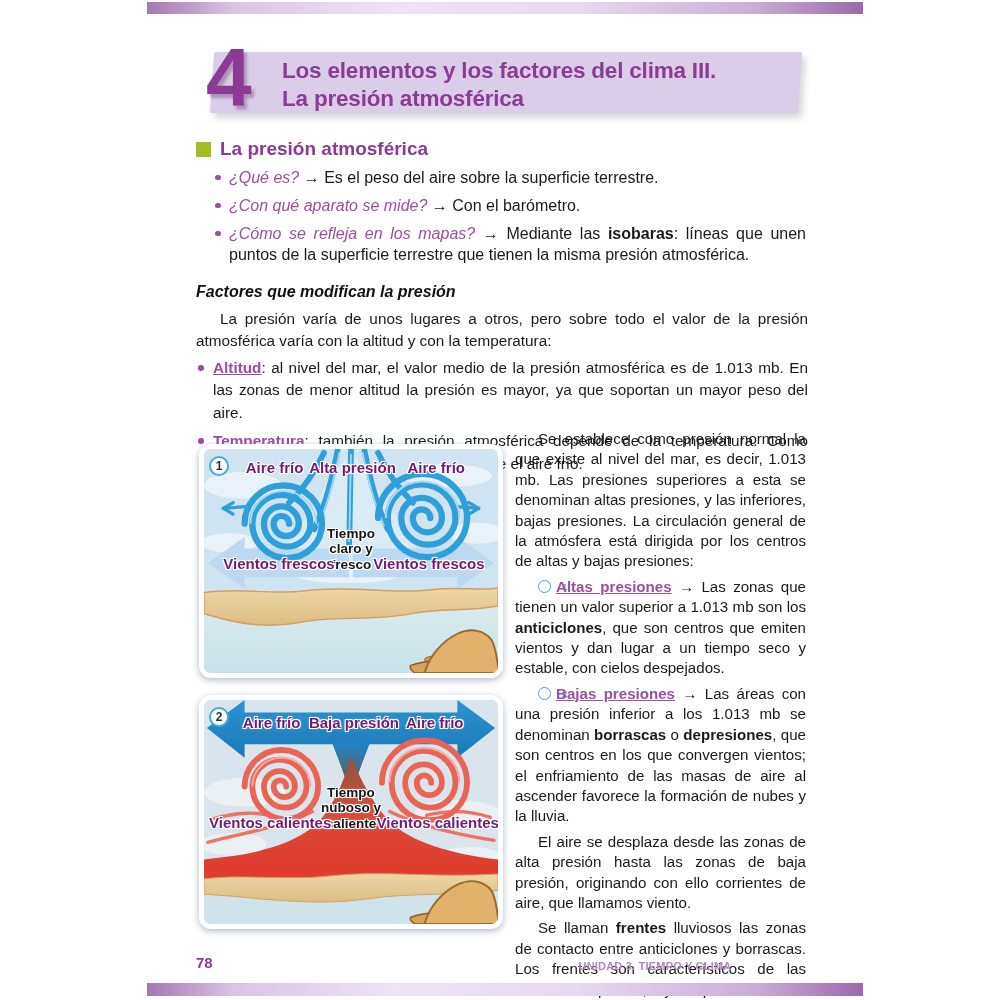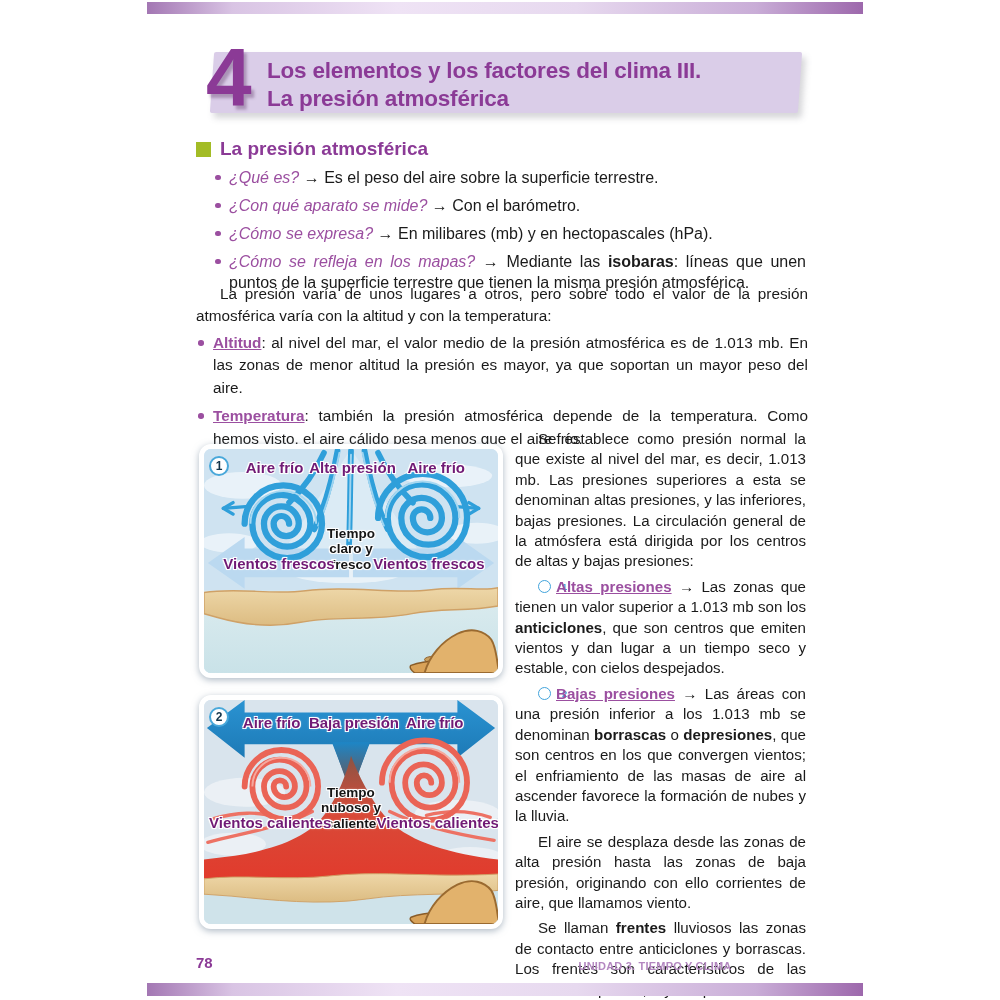--- a/index.html
+++ b/index.html
@@ -10,21 +10,21 @@
   .strip{position:absolute;left:147px;width:716px;
     background:linear-gradient(90deg,#a377b3 0%,#d9c4e4 12%,#efe3f5 35%,#e7d9ef 60%,#c9add7 85%,#9d68ac 100%);}
   .strip.top{top:2px;height:12px;}
   .strip.bottom{top:983px;height:13px;}
 
   
   .banner{position:absolute;left:212px;top:52px;width:588px;height:61px;background:var(--banner-lilac,#dacde8);
     transform:skewX(-4deg);border-radius:2px;box-shadow:4px 5px 6px rgba(120,120,130,.3);}
   .chapter-num{position:absolute;left:206px;top:36px;font-size:82px;font-weight:700;line-height:1;
     color:var(--accent-purple,#8a3f97);letter-spacing:-3px;text-shadow:3px 4px 3px rgba(80,40,90,.35);}
-  .chapter-title{position:absolute;left:267px;top:57px;font-weight:700;font-size:22.5px;line-height:28px;
+  .chapter-title{position:absolute;left:282px;top:57px;font-weight:700;font-size:22.5px;line-height:28px;
     color:var(--accent-purple,#8b3a96);letter-spacing:-0.2px;}
 
   
   .section-head{position:absolute;left:196px;top:138px;display:flex;align-items:center;gap:9px;}
   .green-square{width:15px;height:15px;background:var(--bullet-green,#a3bc26);}
   .section-head h2{margin:0;font-size:19px;color:var(--accent-purple,#8b3a96);}
 
   
   .questions{position:absolute;left:214px;top:167px;width:592px;}
   .q-item{position:relative;padding-left:15px;font-size:16px;line-height:21px;margin-bottom:7px;text-align:justify;hyphens:auto;}
@@ -86,25 +86,25 @@
   </div>
 
   <div class="section-head">
     <span class="green-square"></span>
     <h2>La presión atmosférica</h2>
   </div>
 
   <div class="questions">
     <div class="q-item"><span class="seg-q">¿Qué es?</span><span> → Es el peso del aire sobre la superficie terrestre.</span></div>
     <div class="q-item"><span class="seg-q">¿Con qué aparato se mide?</span><span> → Con el barómetro.</span></div>
-    <div class="q-item"><span class="seg-q">¿Cómo se expresa?</span><span> → En milibares (mb) y en hectopascales (hPa).</span></div>
     <div class="q-item"><span class="seg-q">¿Cómo se refleja en los mapas?</span><span> → Mediante las </span><span class="seg-b">isobaras</span><span>: líneas que unen puntos de la superficie terrestre que tienen la misma presión atmosférica.</span></div>
   </div>
 
   <div class="factors">
+    <h3>Factores que modifican la presión</h3>
     <p class="intro">La presión varía de unos lugares a otros, pero sobre todo el valor de la presión atmosférica varía con la altitud y con la temperatura:</p>
     <div class="f-item"><span class="seg-pb">Altitud</span><span>: al nivel del mar, el valor medio de la presión atmosférica es de 1.013 mb. En las zonas de menor altitud la presión es mayor, ya que soportan un mayor peso del aire.</span></div>
     <div class="f-item"><span class="seg-pb">Temperatura</span><span>: también la presión atmosférica depende de la temperatura. Como hemos visto, el aire cálido pesa menos que el aire frío.</span></div>
   </div>
 
   <div class="figure fig1">
     <svg viewBox="0 0 304 234" preserveAspectRatio="none">
       <defs>
         <linearGradient id="sea1" x1="0" y1="0" x2="0" y2="1">
           <stop offset="0" stop-color="#dcecef"></stop>

